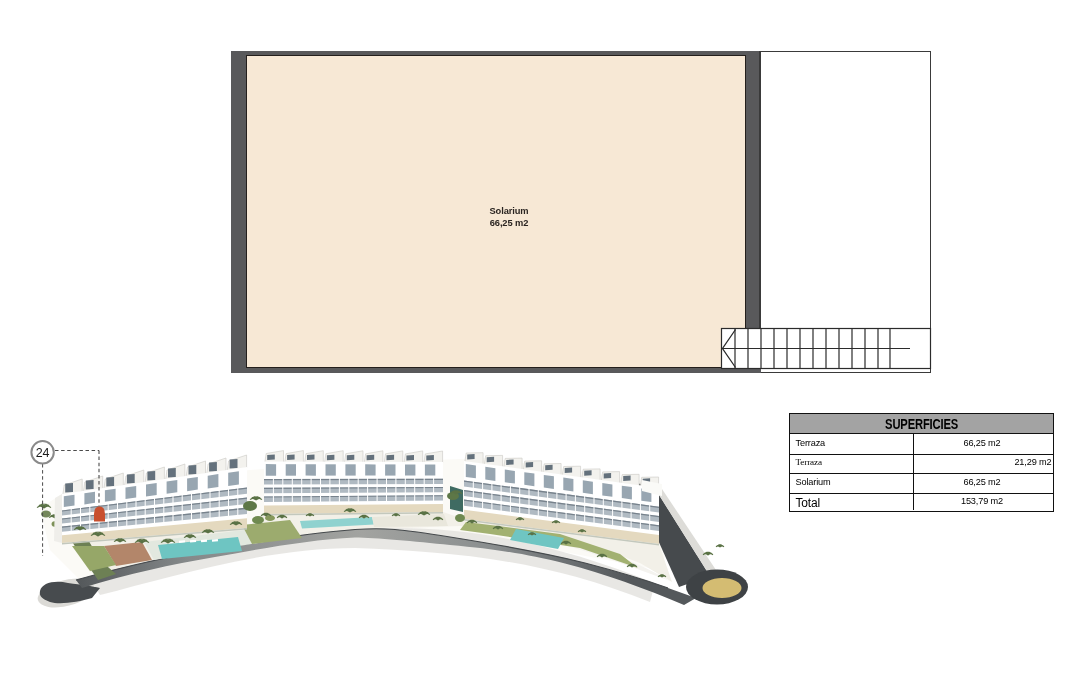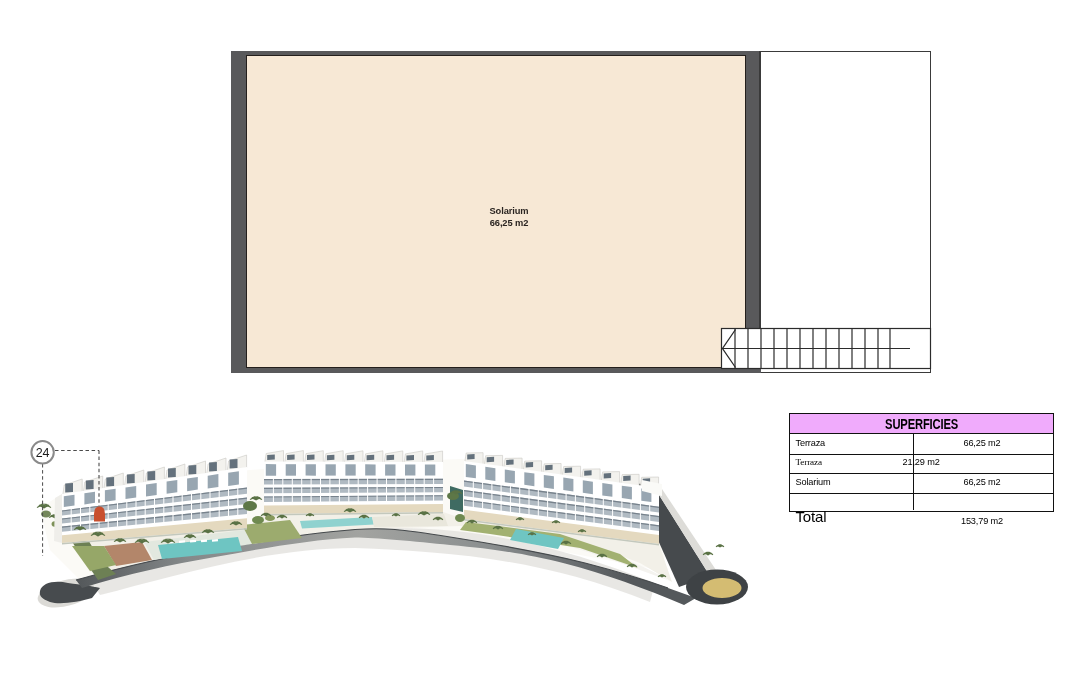--- a/index.html
+++ b/index.html
@@ -352,34 +352,34 @@
 <line x1="22.6" y1="34" x2="22.6" y2="126" stroke="#4a4a4a" stroke-width="1" stroke-dasharray="3.5,2.6"></line>
 
 <path d="M74,91.5 L74,84 Q74,76.5 79.5,76.5 Q85,76.5 85,84 L85,91.5 Z" fill="#c84f2e"></path>
 
 <circle cx="22.6" cy="22.3" r="11.2" fill="#ffffff" stroke="#8a8a8a" stroke-width="2"></circle>
 <text x="22.6" y="27" text-anchor="middle" font-size="12.5" fill="#1a1a1a" font-family="Liberation Sans, sans-serif">24</text>
 </svg>
 
 <div class="abs" style="left:788.5px;top:412.5px;width:265.5px;height:99.5px;border:1.6px solid #111;box-sizing:border-box;">
 
-  <div class="abs" style="left:0;top:0;width:100%;height:20.5px;background:#f0abfc;border-bottom:1.2px solid #111;box-sizing:border-box;text-align:center;">
+  <div class="abs" style="left:0;top:0;width:100%;height:20.5px;background:#a3a3a3;border-bottom:1.2px solid #111;box-sizing:border-box;text-align:center;">
     <span style="font-size:14px;font-weight:bold;letter-spacing:-0.2px;display:inline-block;transform:scaleX(0.8);line-height:20px;color:#000;">SUPERFICIES</span>
   </div>
 
   <div class="abs" style="left:123px;top:20.5px;width:1.1px;height:76px;background:#111;"></div>
 
   <div class="abs" style="left:0;top:40px;width:100%;height:1.1px;background:#111;"></div>
   <div class="abs" style="left:0;top:59.5px;width:100%;height:1.1px;background:#111;"></div>
   <div class="abs" style="left:0;top:79px;width:100%;height:1.1px;background:#111;"></div>
 
   <div class="abs" style="left:6px;top:24px;font-size:9.2px;letter-spacing:-0.15px;color:#000;">Terraza</div>
   <div class="abs" style="left:123px;top:24px;width:139px;text-align:center;font-size:9.2px;letter-spacing:-0.15px;color:#000;">66,25 m2</div>
 
   <div class="abs" style="left:6px;top:43.5px;font-size:9.2px;letter-spacing:-0.15px;color:#000;font-family:Liberation Serif, serif;">Terraza</div>
-  <div class="abs" style="left:113px;top:43.5px;width:139px;text-align:left;font-size:9.2px;letter-spacing:-0.15px;color:#000;">21,29 m2</div>
+  <div class="abs" style="left:123px;top:43.5px;width:139px;text-align:right;font-size:9.2px;letter-spacing:-0.15px;color:#000;">21,29 m2</div>
 
   <div class="abs" style="left:6px;top:63px;font-size:9.2px;letter-spacing:-0.15px;color:#000;">Solarium</div>
   <div class="abs" style="left:123px;top:63px;width:139px;text-align:center;font-size:9.2px;letter-spacing:-0.15px;color:#000;">66,25 m2</div>
 
-  <div class="abs" style="left:6px;top:82.5px;font-size:15px;letter-spacing:-0.15px;color:#000;margin-top:12px;">Total</div>
-  <div class="abs" style="left:123px;top:82.5px;width:139px;text-align:center;font-size:9.2px;letter-spacing:-0.15px;color:#000;margin-top:20px;">153,79 m2</div>
+  <div class="abs" style="left:6px;top:82.5px;font-size:12px;letter-spacing:-0.15px;color:#000;">Total</div>
+  <div class="abs" style="left:123px;top:82.5px;width:139px;text-align:center;font-size:9.2px;letter-spacing:-0.15px;color:#000;">153,79 m2</div>
 </div>
 
 </body></html>

